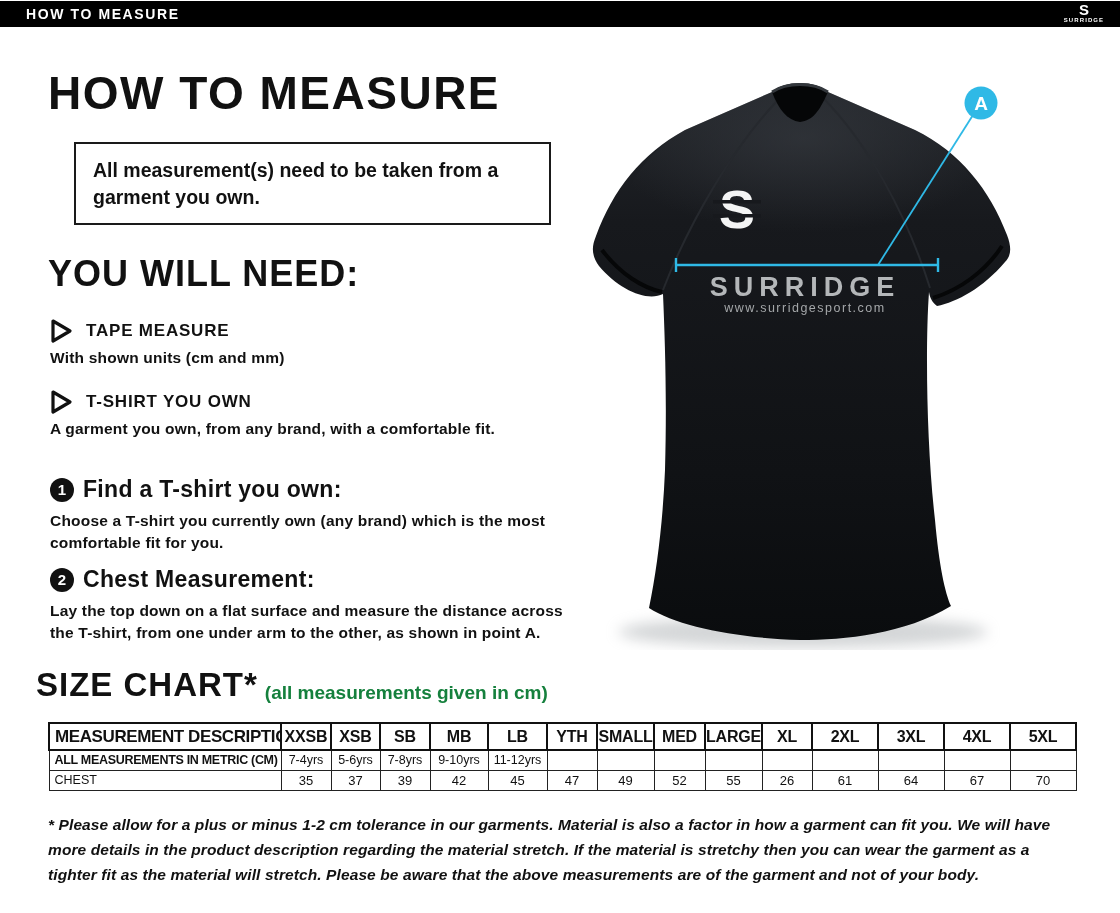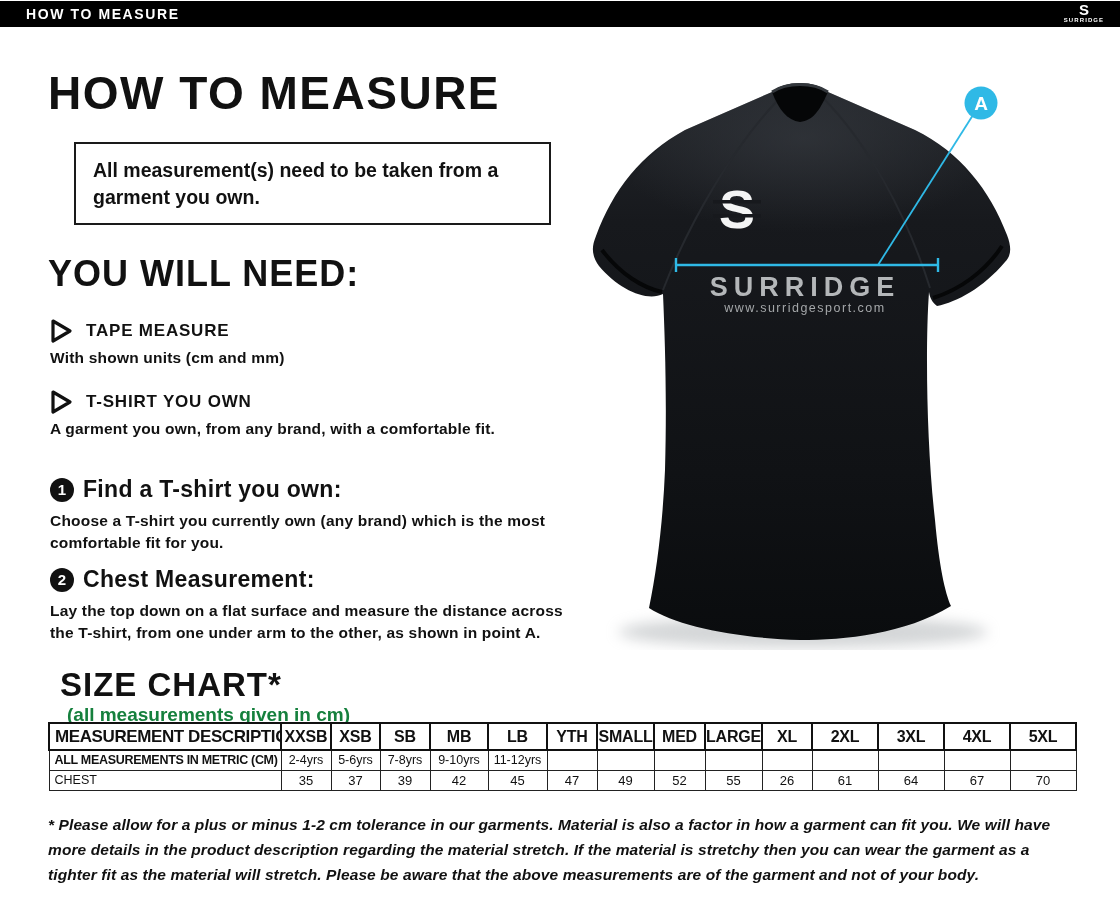--- a/index.html
+++ b/index.html
@@ -32,21 +32,21 @@
   .step { position:absolute; left:50px; }
   .step .row { display:flex; align-items:center; gap:9px; }
   .step .num { width:24px; height:24px; border-radius:50%; background:#111; color:#fff; font-size:15px;
                font-weight:bold; display:flex; align-items:center; justify-content:center; flex:0 0 24px; }
   .step .title { font-size:23px; font-weight:bold; letter-spacing:0.3px; color:#111; }
   .step .desc { font-size:15.5px; font-weight:bold; line-height:22px; margin-top:7px; color:#111; letter-spacing:0.2px; }
   .step1 .desc { width:520px; }
   .step2 .desc { width:540px; }
 
   
-  .sc-heading { position:absolute; left:60px; top:666px; display:flex; align-items:flex-start;flex-direction:column; }
+  .sc-heading { position:absolute; left:36px; top:666px; display:flex; align-items:flex-end; }
   .sc-heading .big { font-size:33px; font-weight:bold; letter-spacing:1px; color:#111; }
   .sc-heading .small { font-size:19px; font-weight:bold; margin-left:7px; color:#15803d; }
 
   table.size-chart { position:absolute; left:48px; top:722px; width:1024px; border-collapse:collapse;
                      table-layout:fixed; background:#fff; }
   table.size-chart td { border:1px solid #222; text-align:center; vertical-align:middle; color:#111;
                         overflow:hidden; white-space:nowrap; }
   table.size-chart tr.hdr td { border:2px solid #111; height:27px; font-weight:bold; font-size:16px; letter-spacing:-0.2px; }
   table.size-chart tr.r1 td { height:20px; font-size:12.5px; }
   table.size-chart tr.r2 td { height:20px; font-size:13px; }
@@ -154,21 +154,21 @@
           <td>MED</td>
           <td>LARGE</td>
           <td>XL</td>
           <td>2XL</td>
           <td>3XL</td>
           <td>4XL</td>
           <td>5XL</td>
         </tr>
         <tr class="r1">
           <td class="lbl">ALL MEASUREMENTS IN METRIC (CM)</td>
-          <td>2-4yrs</td>
+          <td>7-4yrs</td>
           <td>5-6yrs</td>
           <td>7-8yrs</td>
           <td>9-10yrs</td>
           <td>11-12yrs</td>
           <td></td>
           <td></td>
           <td></td>
           <td></td>
           <td></td>
           <td></td>

